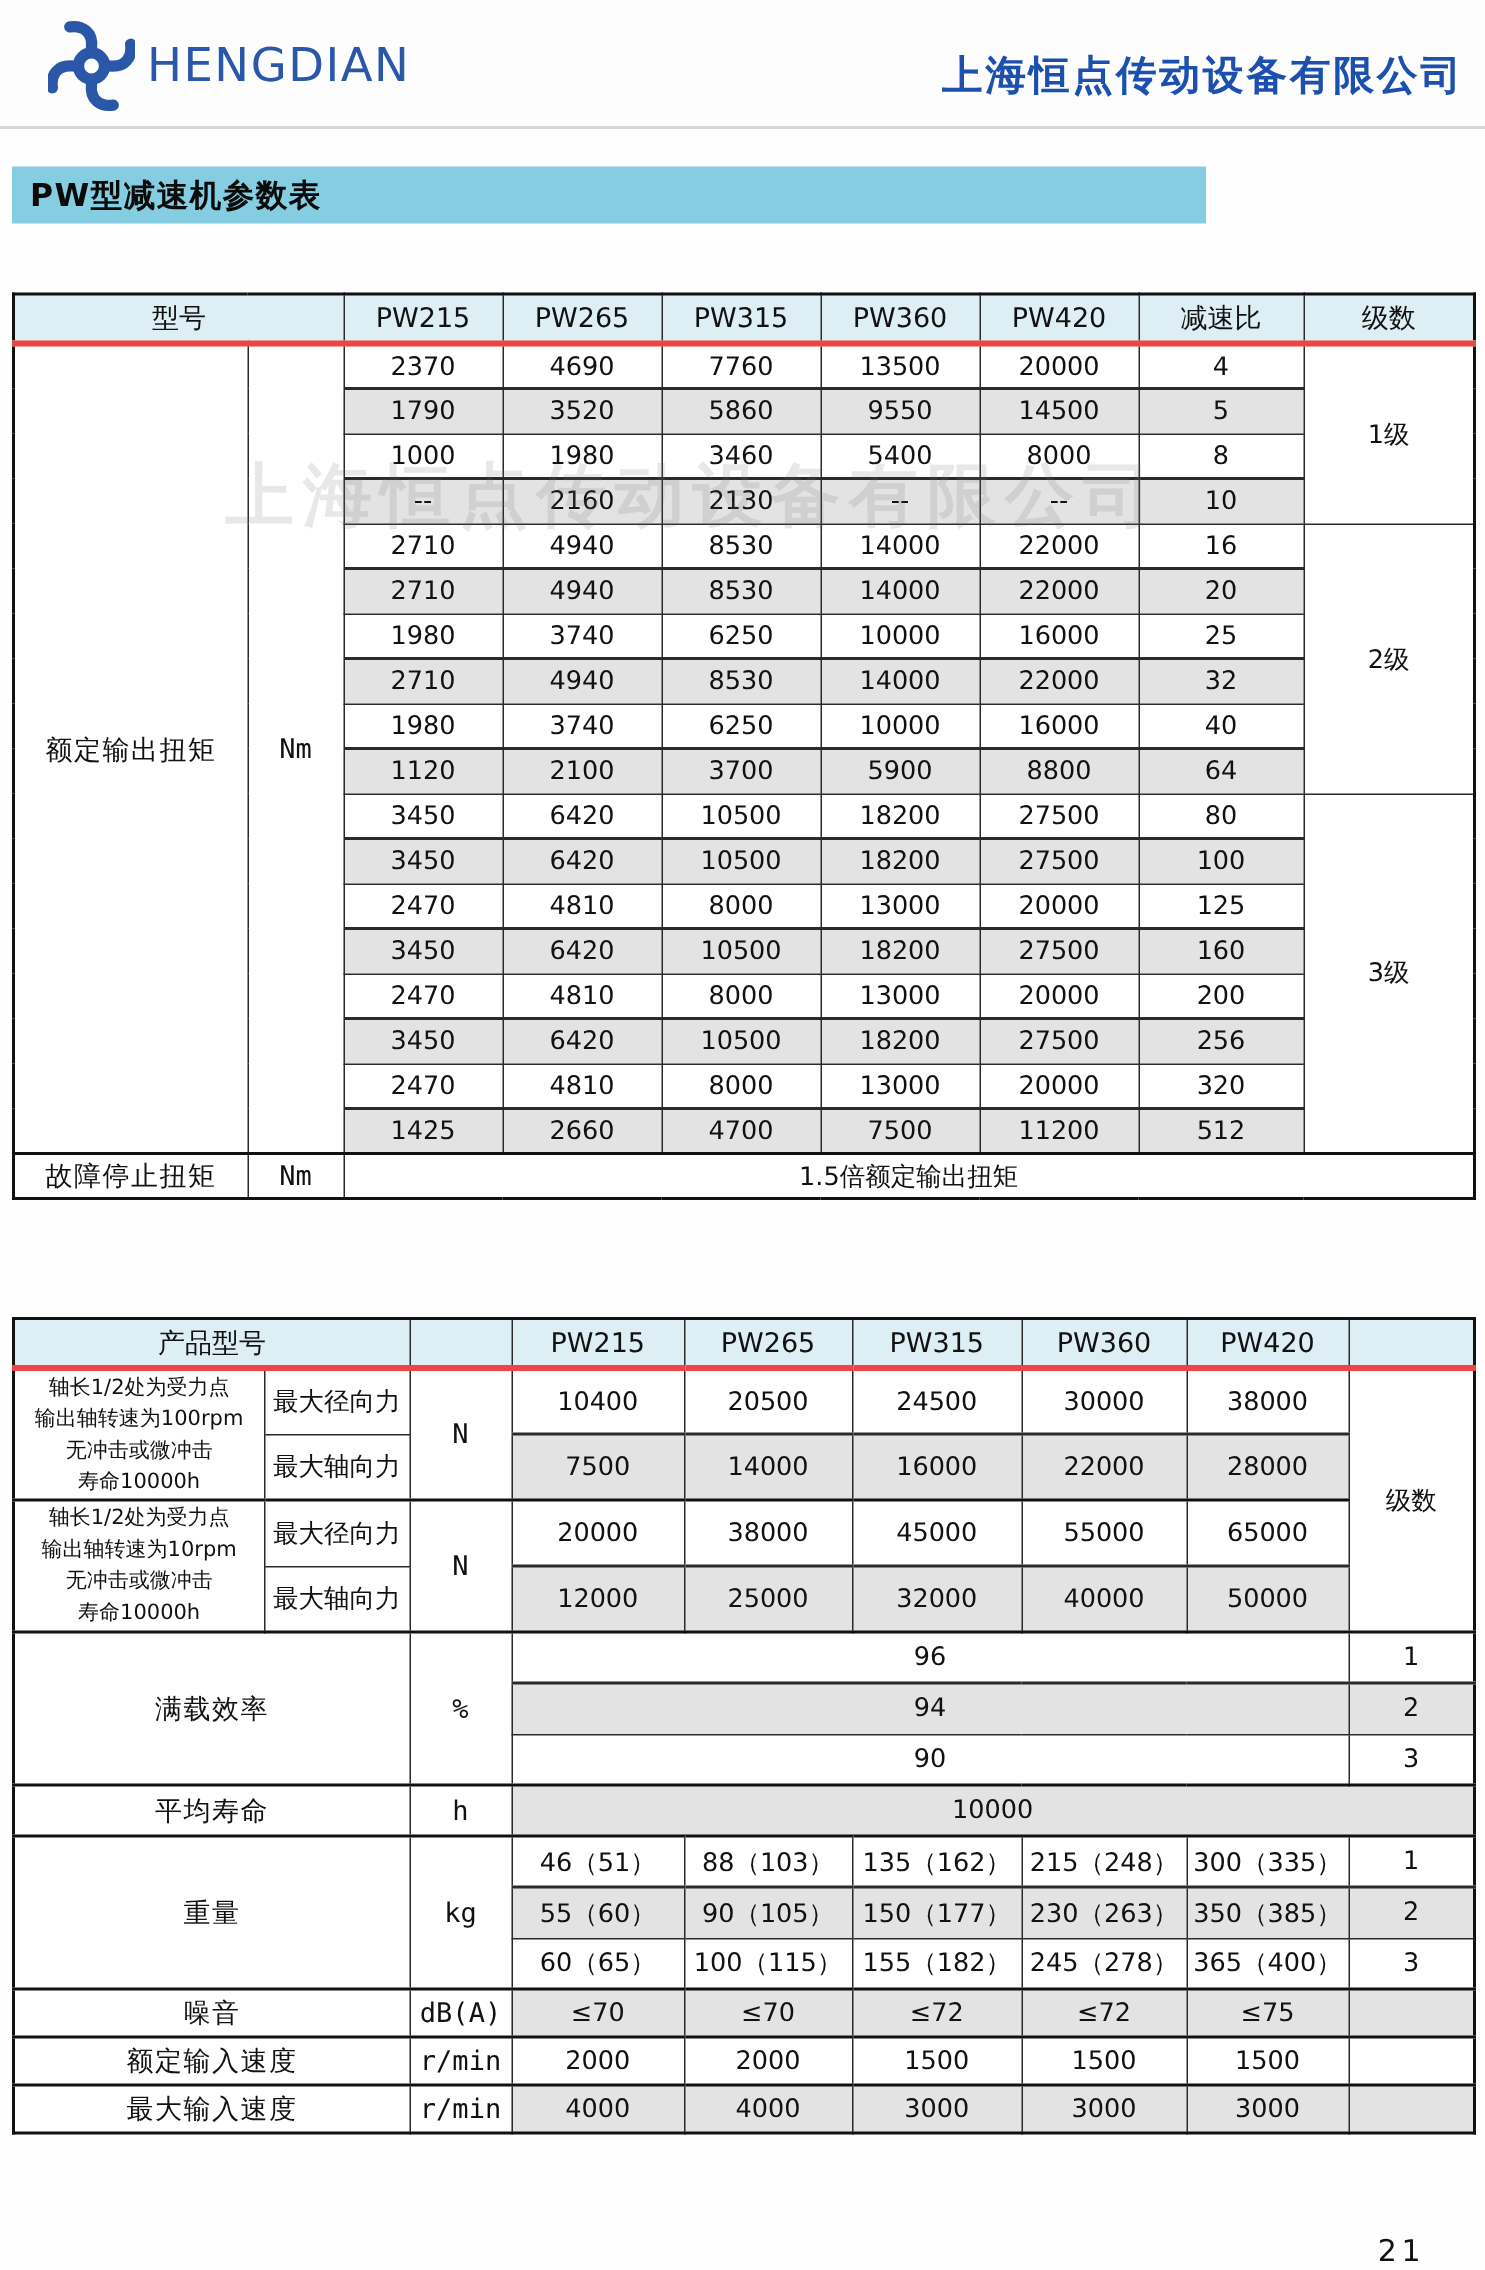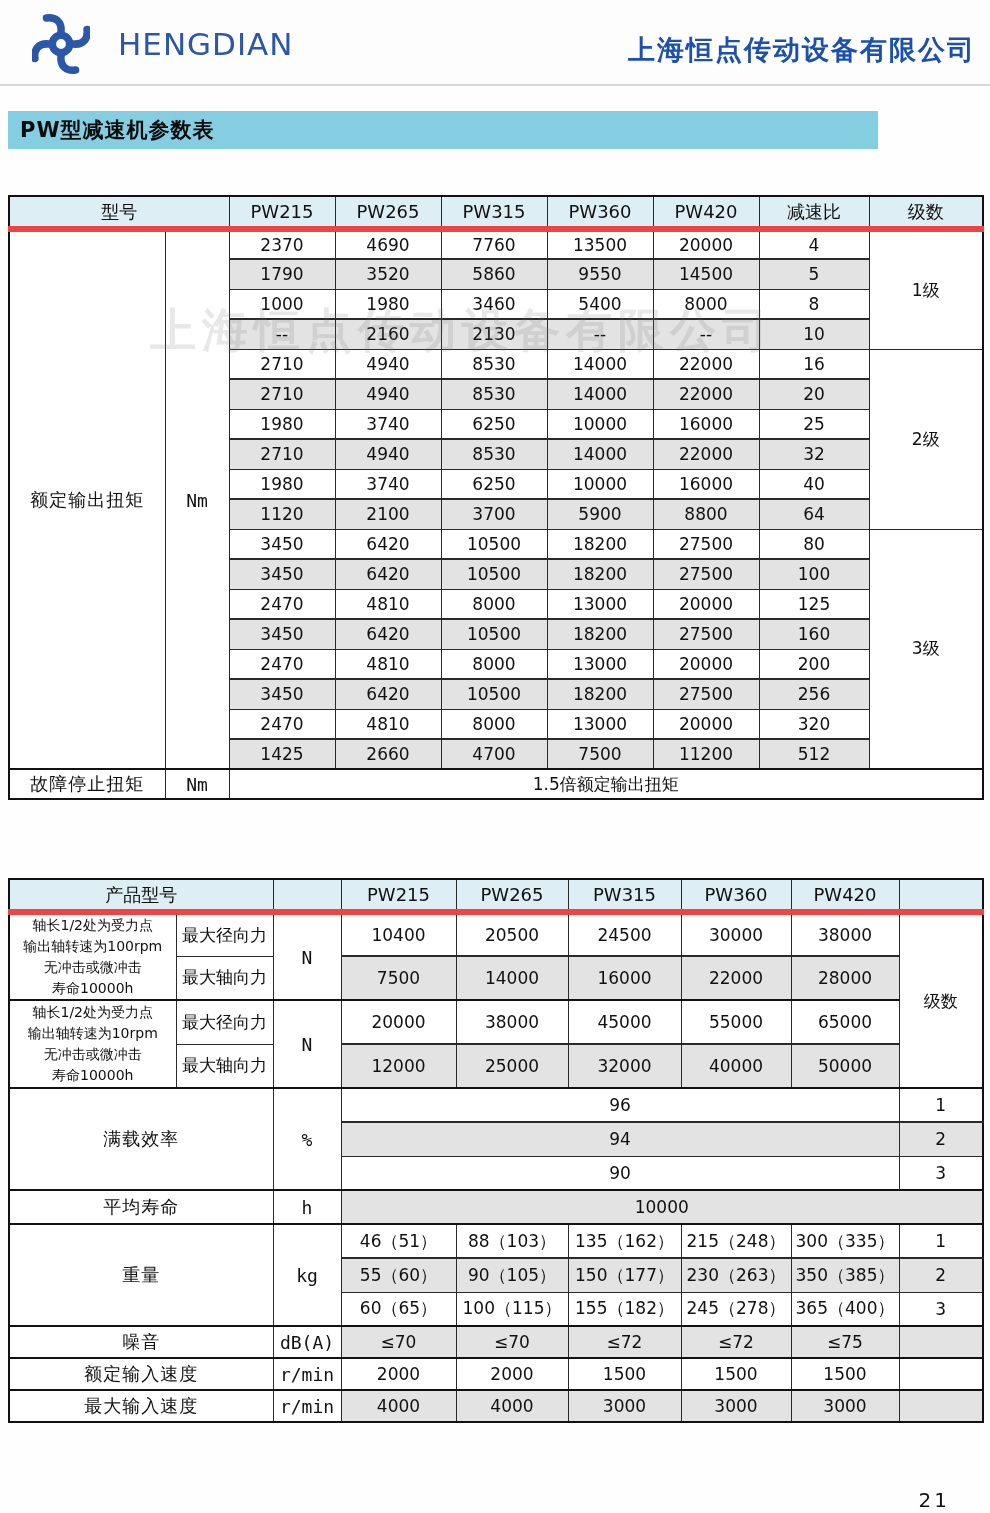--- a/index.html
+++ b/index.html
@@ -6,38 +6,38 @@
   html,body { width:990px; height:1513px; }
   body {
     font-family:"DejaVu Sans","Liberation Sans",sans-serif;
     background:#ffffff; position:relative; overflow:hidden;
   }
   .page { position:absolute; inset:0; background:#fefefe; }
 
   
   .top-header { position:absolute; top:0; left:0; width:990px; height:86px;
     border-bottom:2px solid #d8d8d8; background:#fdfdfd; }
-  .logo-wrap { position:absolute; left:32px; top:12px; display:flex; align-items:center; gap:28px; }
+  .logo-wrap { position:absolute; left:32px; top:12px; display:flex; align-items:center; gap:8px; }
   .logo-text { color:#2b57a8; font-size:31px; letter-spacing:1px; font-weight:500; }
   .company-name { position:absolute; right:14px; top:32px; color:#1c50ae;
     font-size:27px; font-weight:bold; letter-spacing:2px; }
 
   
-  .title-bar { position:absolute; top:111px; left:8px; width:870px; height:38px;
+  .title-bar { position:absolute; top:111px; left:8px; width:796px; height:38px;
     background:#85cde0; color:#0b0b0b; font-size:21px; font-weight:bold;
     line-height:38px; padding-left:12px; letter-spacing:1px; }
 
   
   table { border-collapse:collapse; table-layout:fixed; position:absolute; left:8px;
     background:#ffffff; border:2px solid #111; }
   #t1 { top:195px; width:974px; }
   #t2 { top:878px; width:974px; }
   th,td { border:1px solid #2a2a2a; text-align:center; vertical-align:middle;
     font-size:17px; color:#111; padding:0 2px; font-weight:normal; }
-  thead th { background:#ddeef5; height:33px; font-size:18px; border-bottom:6px solid #ef4444; }
+  thead th { background:#ddeef5; height:33px; font-size:18px; border-bottom:4px solid #ef4444; }
   #t1 tbody td { height:30px; }
   #t2 tbody td { height:34px; }
   #t2 tr.h44 td { height:44px;margin-left:35px; }
   #t2 tr.h32 td { height:32px; }
   td.g { background:#e3e3e3; border-top-width:2px; }
   tr.section-top td { border-top:2px solid #111; }
   td.cond { white-space:pre-line; font-size:14px; line-height:1.5; }
   td.unit { font-family:"DejaVu Sans Mono","Liberation Mono",monospace; font-size:18px; }
   td.lbl { font-size:18px; letter-spacing:1px;margin-top:20px; }
 

